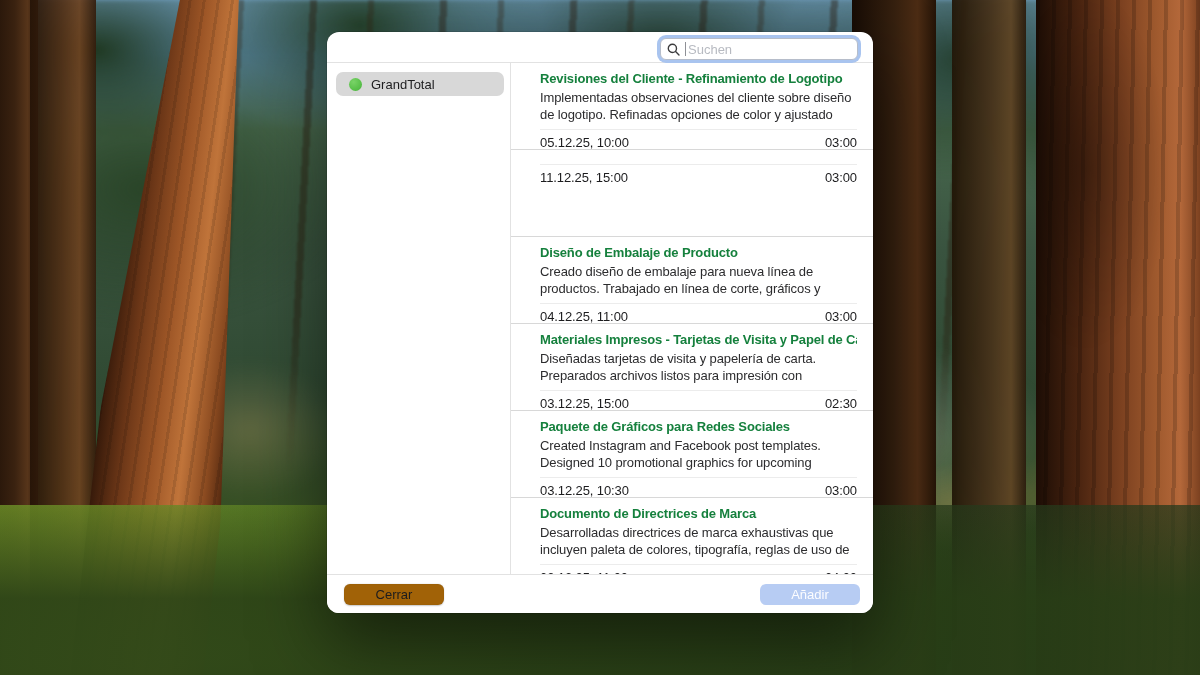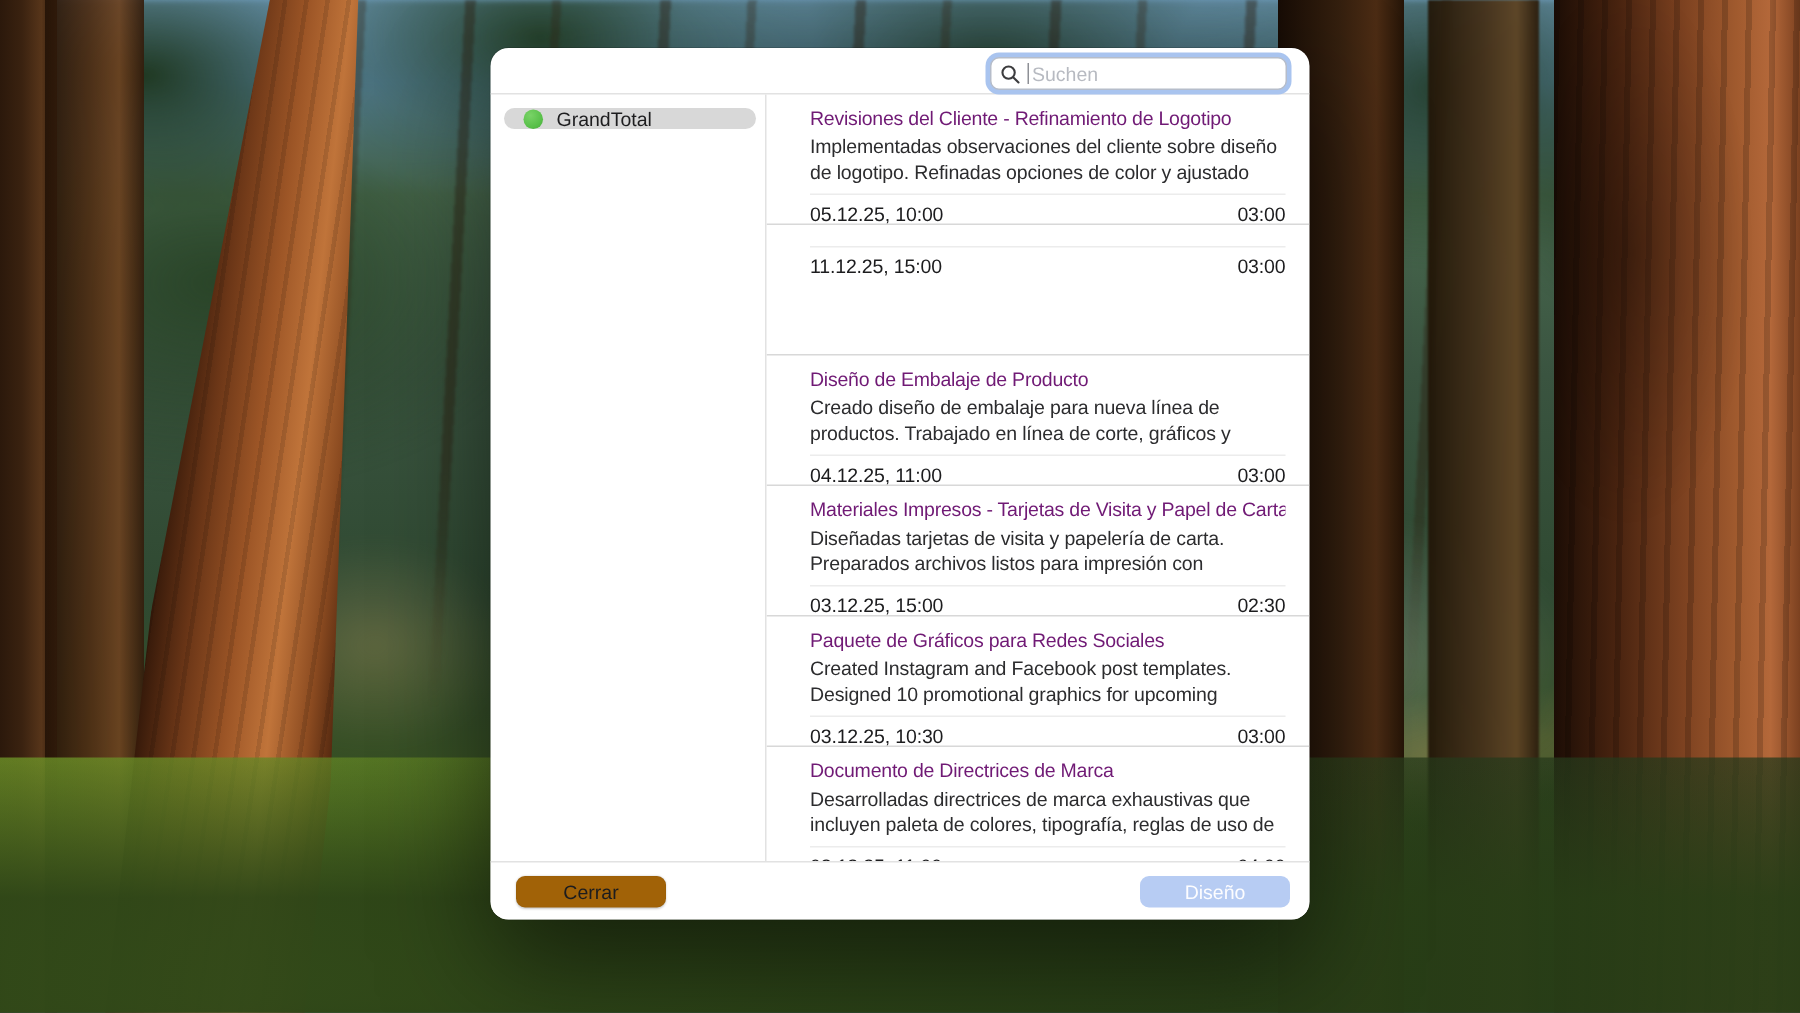--- a/index.html
+++ b/index.html
@@ -68,28 +68,28 @@
   .search-field{position:absolute;top:6px;right:15px;width:198px;height:22px;background:#fff;
     border:1px solid #b6bdca;border-radius:6px;box-shadow:0 0 0 3px var(--focus-ring);
     display:flex;align-items:center;padding:0 6px;}
   .search-field svg{flex:0 0 auto;}
   .caret{width:1px;height:14px;background:#8e9096;margin:0 1px 0 5px;flex:0 0 auto;}
   .search-field input{border:none;outline:none;flex:1;min-width:0;font:13px "Liberation Sans",sans-serif;color:#222;background:transparent;padding:0 0 0 1px;}
   .search-field input::placeholder{color:#b7bac1;}
 
   .dlg-body{flex:1;display:flex;min-height:0;}
   .sidebar{flex:0 0 184px;border-right:1px solid #e2e2e2;padding:9px 6px 0 9px;}
-  .sidebar-item{height:14px;display:flex;align-items:center;gap:9px;padding:0 8px 0 13px;border-radius:7px;background:#d8d8d8;}
+  .sidebar-item{height:24px;display:flex;align-items:center;gap:9px;padding:0 8px 0 13px;border-radius:7px;background:#d8d8d8;}
   .status-dot{width:13px;height:13px;border-radius:50%;flex:0 0 auto;
     background:radial-gradient(circle at 35% 30%, #79d367, var(--status-green) 65%, #46a839);}
   .sidebar-label{font-size:13px;color:#1d1d1f;}
 
   .entry-list{flex:1;min-width:0;overflow:hidden;}
   .entry{height:87px;border-bottom:1px solid #d8d8d8;padding:8px 16px 0 29px;overflow:hidden;}
-  .entry-title{font-size:13px;font-weight:400;color:#701a75;letter-spacing:-.15px;white-space:nowrap;overflow:hidden;line-height:16px;margin-bottom:3px;}
+  .entry-title{font-size:13px;font-weight:700;color:#15803d;letter-spacing:-.15px;white-space:nowrap;overflow:hidden;line-height:16px;margin-bottom:3px;}
   .entry-desc{font-size:13px;color:#2c2c2e;letter-spacing:-.1px;line-height:16.5px;height:33px;overflow:hidden;}
   .entry-sep{height:1px;background:#ececec;margin-top:6px;}
   .entry-meta{display:flex;justify-content:space-between;align-items:center;padding-top:4px;font-size:13px;color:#1c1c1e;letter-spacing:-.1px;line-height:17px;}
 
   .dlg-footer{flex:0 0 39px;border-top:1px solid #e2e2e2;display:flex;align-items:center;justify-content:space-between;padding:0 13px 0 17px;background:#fff;}
   .btn{height:21px;min-width:100px;border:none;border-radius:6px;font:13px "Liberation Sans",sans-serif;
     display:flex;align-items:center;justify-content:center;padding:0 14px;}
   .btn-plain{background:#a16207;color:#1c1c1e;box-shadow:0 .5px 1.5px rgba(0,0,0,.22), inset 0 0 0 .5px rgba(0,0,0,.04);}
   .btn-primary-disabled{background:var(--primary-disabled);color:#fdfdff;}
 </style>
@@ -188,15 +188,15 @@
     <div class="entry-meta">
       <span>02.12.25, 11:00</span>
       <span>04:00</span>
     </div>
   </div>
 </main>
   </div>
 
   <div class="dlg-footer">
     <button class="btn btn-plain">Cerrar</button>
-    <button class="btn btn-primary-disabled">Diseño</button>
+    <button class="btn btn-primary-disabled">Añadir</button>
   </div>
 </div>
 
 </body></html>

